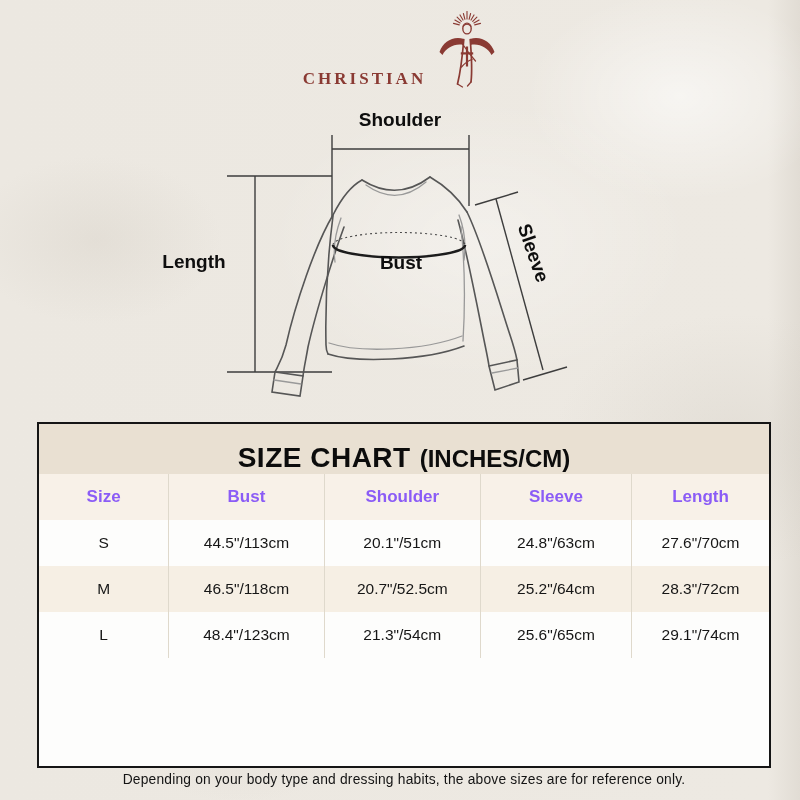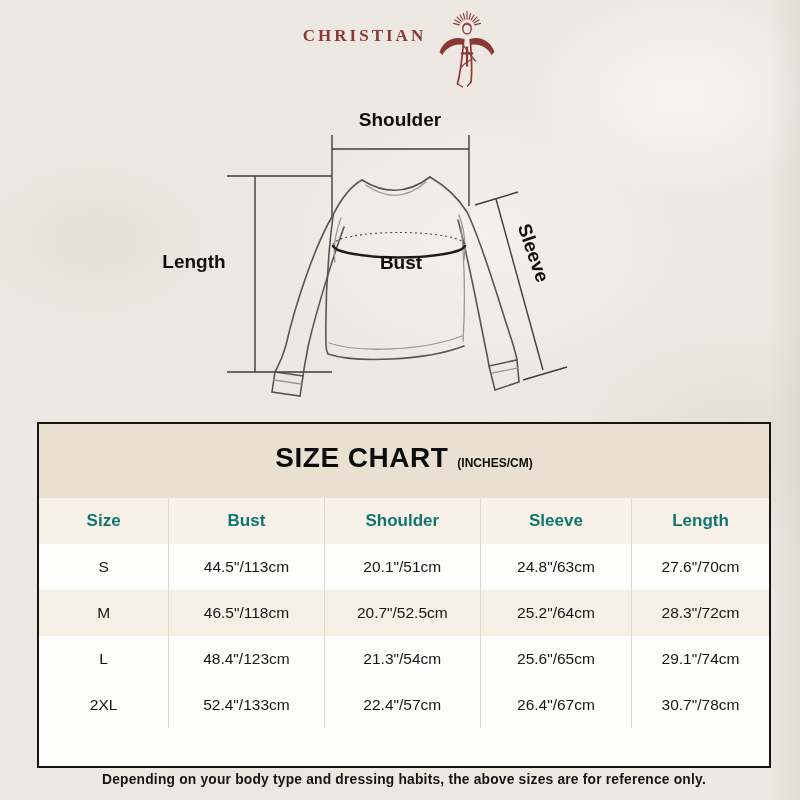--- a/index.html
+++ b/index.html
@@ -15,48 +15,48 @@
       radial-gradient(ellipse 200px 140px at 30% 88%, rgba(206,200,190,.30), transparent 70%),
       radial-gradient(ellipse 160px 110px at 55% 65%, rgba(255,255,255,.35), transparent 70%),
       radial-gradient(ellipse 300px 200px at 60% 30%, rgba(255,255,255,.35), transparent 70%),
       linear-gradient(90deg, #ece8e1 0%, #ede9e2 96%, #e1dcd4 100%);
   }
 
   
   .logo { position:absolute; top:10px; left:0; right:0; height:82px;
           display:flex; justify-content:center; align-items:flex-start; gap:11px; }
   .brand-text { font-family:"Liberation Serif", serif; font-weight:bold; font-size:17px;
-                letter-spacing:3px; color:#8a3a33; margin-top:16px; white-space:nowrap; }
+                letter-spacing:3px; color:#8a3a33; margin-top:59px; white-space:nowrap; }
   .logo svg { display:block; }
 
   
   .diagram { position:absolute; left:120px; top:95px; width:560px; height:340px; }
   .diagram svg { position:absolute; left:0; top:0; }
   .dlabel { position:absolute; font-weight:bold; font-size:19px; color:#0e0e0e; white-space:nowrap; }
   .dlabel.center { transform:translate(-50%,-50%); }
   .dlabel.sleeve { transform:translate(-50%,-50%) rotate(71deg); }
   .dlabel.shoulder { transform:translateX(-50%); }
 
   
   .chart { position:absolute; left:37px; top:422px; width:734px; height:346px;
            border:2px solid #151515; background:#fdfdfc; }
-  .chart-title { height:74px; background:#e9e0d2; display:flex; justify-content:center;
+  .chart-title { height:50px; background:#e9e0d2; display:flex; justify-content:center;
                  align-items:baseline; gap:9px; padding-top:18px; }
   .chart-title .big { font-size:28px; font-weight:bold; letter-spacing:.5px; color:#0c0c0c; }
-  .chart-title .small { font-size:12px; font-weight:bold; color:#0c0c0c; }
+  .chart-title .small { font-size:24px; font-weight:bold; color:#0c0c0c; }
   .trow { display:grid; grid-template-columns:17.7% 21.3% 21.4% 20.7% 18.9%; height:46px; }
   .trow > div { display:flex; align-items:center; justify-content:center; }
   .trow > div + div { border-left:1px solid #dfd9cc; }
-  .thead { background:#f8f1e8; font-weight:bold; font-size:17px; color:#0f766e; }
+  .thead { background:#f8f1e8; font-weight:bold; font-size:17px; color:#8b5cf6; }
   .tdata { font-size:15.5px; color:#161616; }
   .tdata.alt { background:#f6efe4; }
 
   
   .footer-note { position:absolute; top:772px; left:8px; right:0; text-align:center;
-                 font-size:13.8px; color:#141414; letter-spacing:.2px;font-weight:bold; }
+                 font-size:13.8px; color:#141414; letter-spacing:.2px; }
 </style>
 </head>
 <body>
 
 <div class="page">
 
   <div class="logo">
     <span class="brand-text">CHRISTIAN</span>
     <span>
       <svg width="60" height="80" viewBox="0 0 60 80">
@@ -168,24 +168,17 @@
       <div>25.2"/64cm</div>
       <div>28.3"/72cm</div>
     </div>
     <div class="trow tdata">
       <div>L</div>
       <div>48.4"/123cm</div>
       <div>21.3"/54cm</div>
       <div>25.6"/65cm</div>
       <div>29.1"/74cm</div>
     </div>
-    <div class="trow tdata">
-      <div>2XL</div>
-      <div>52.4"/133cm</div>
-      <div>22.4"/57cm</div>
-      <div>26.4"/67cm</div>
-      <div>30.7"/78cm</div>
-    </div>
   </div>
 
   <div class="footer-note">Depending on your body type and dressing habits, the above sizes are for reference only.</div>
 
 </div>
 
 </body></html>

